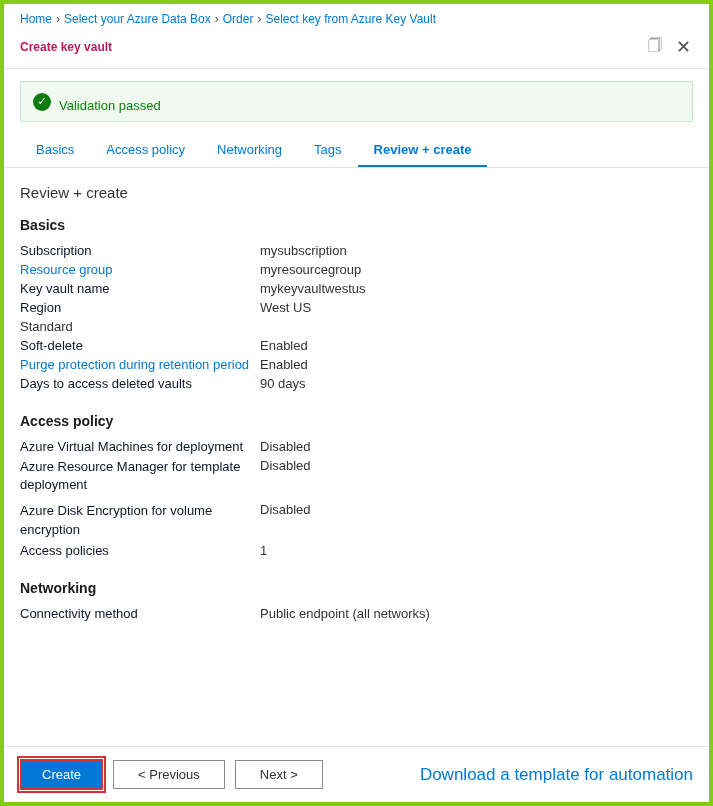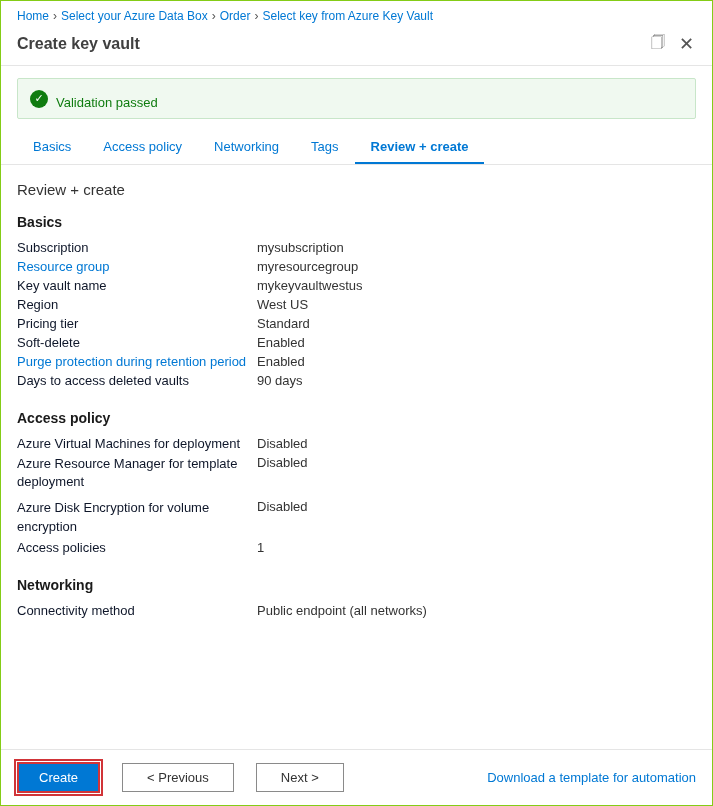--- a/index.html
+++ b/index.html
@@ -12,21 +12,21 @@
       height: 806px;
       overflow: hidden;
       position: relative;
     }
     .modal {
       width: 713px;
       height: 806px;
       background: #fff;
       display: flex;
       flex-direction: column;
-      border: 1px solid #84cc16;
+      border: 4px solid #84cc16;
     }
     .breadcrumb {
       display: flex;
       align-items: center;
       padding: 8px 16px 4px;
       font-size: 12px;
       color: #0078d4;
       gap: 4px;
       flex-shrink: 0;
     }
@@ -38,23 +38,23 @@
     }
     .breadcrumb .sep { color: #555; }
     .header {
       display: flex;
       align-items: center;
       padding: 4px 16px 8px;
       border-bottom: 1px solid #e5e5e5;
       flex-shrink: 0;
     }
     .header-title {
-      font-size: 16px;
+      font-size: 12px;
       font-weight: 600;
-      color: #404040;
+      color: #be185d;
       flex: 1;
     }
     .icon-btn {
       background: none;
       border: none;
       cursor: pointer;
       color: #555;
       font-size: 16px;
       padding: 2px;
     }
@@ -155,21 +155,21 @@
       color: #0f172a;
     }
     .info-value {
       color: #333;
     }
     .footer {
       border-top: 1px solid #e5e5e5;
       padding: 12px 16px;
       display: flex;
       align-items: center;
-      gap: 22px;
+      gap: 10px;
       flex-shrink: 0;
       background: #fff;
     }
     .btn-create {
       background: #0078d4;
       color: white;
       border: 2px solid #d13438;
       padding: 6px 20px;
       font-size: 13px;
       cursor: pointer;
@@ -183,21 +183,21 @@
       border: 1px solid #8a8a8a;
       padding: 6px 24px;
       font-size: 13px;
       cursor: pointer;
       font-family: inherit;
     }
     .btn-link {
       background: none;
       border: none;
       color: #0078d4;
-      font-size: 13px;
+      font-size: 17px;
       cursor: pointer;
       font-family: inherit;
       text-decoration: none;
       margin-left: auto;
     }
   </style>
 </head>
 <body>
 
 <div class="modal">
@@ -249,21 +249,20 @@
         </div>
         <div class="info-row">
           <span class="info-label plain">Key vault name</span>
           <span class="info-value">mykeyvaultwestus</span>
         </div>
         <div class="info-row">
           <span class="info-label plain">Region</span>
           <span class="info-value">West US</span>
         </div>
         <div class="info-row">
-          <span class="info-label plain">Pricing tier</span>
           <span class="info-value">Standard</span>
         </div>
         <div class="info-row">
           <span class="info-label plain">Soft-delete</span>
           <span class="info-value">Enabled</span>
         </div>
         <div class="info-row">
           <span class="info-label">Purge protection during retention period</span>
           <span class="info-value">Enabled</span>
         </div>

